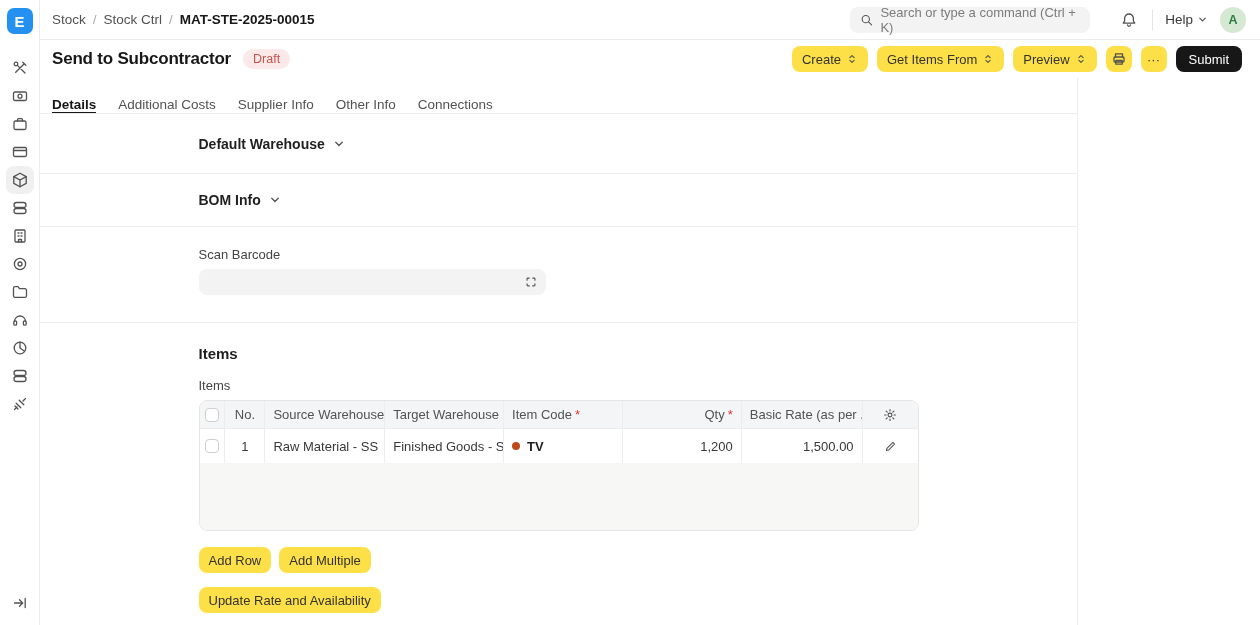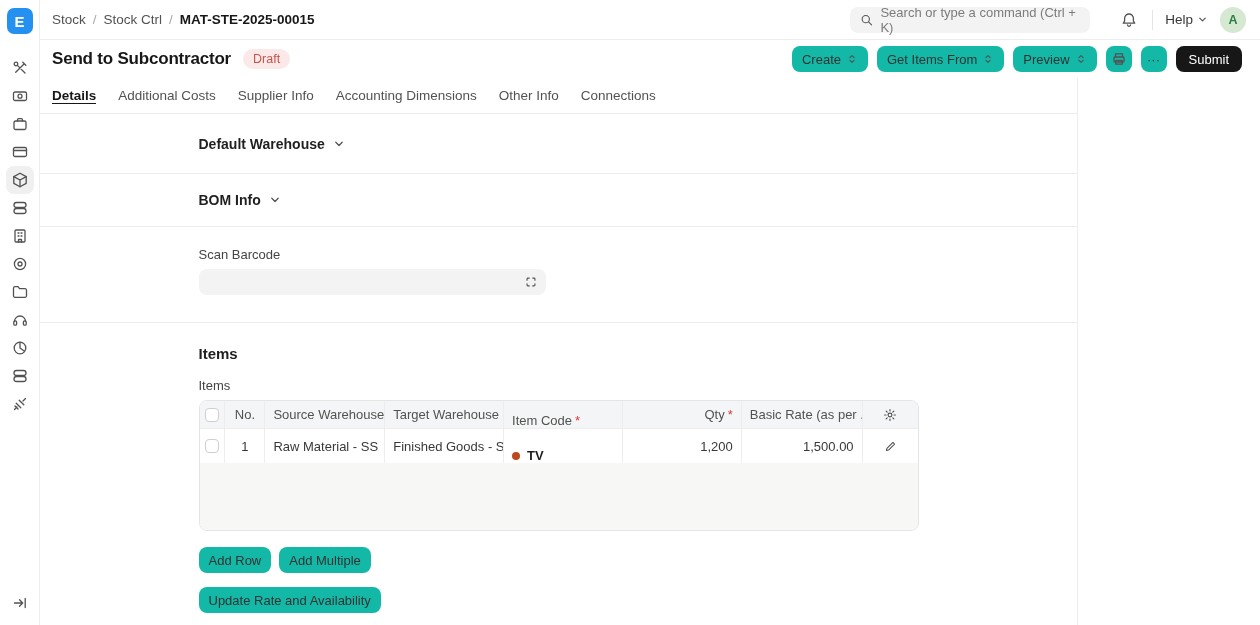--- a/index.html
+++ b/index.html
@@ -38,31 +38,31 @@
   .nav-divider { width:1px; height:20px; background:#e4e4e4; margin:0 12px 0 10px; }
   .help { display:flex; align-items:center; gap:4px; color:#383838; font-size:13.5px; cursor:pointer; margin-right:12px; }
   .avatar { width:26px; height:26px; border-radius:50%; background:#d5e8d2; color:#2e7d46;
     font-weight:600; font-size:12.5px; display:flex; align-items:center; justify-content:center; cursor:pointer; }
 
   .page-head { height:38px; display:flex; align-items:center; padding:0 18px 0 12px; flex:0 0 auto; }
   .page-title { font-size:17px; font-weight:700; color:#171717; letter-spacing:-0.2px; }
   .status-badge { margin-left:12px; background:#fbe9e9; color:#c4554d; font-size:12.5px;
     padding:3px 10px; border-radius:10px; }
   .head-actions { margin-left:auto; display:flex; align-items:center; gap:9px; }
-  .btn { background:#14b8a6; border:none; border-radius:8px; height:26px; padding:0 10px;
+  .btn { background:#fde047; border:none; border-radius:8px; height:26px; padding:0 10px;
     font-family:inherit; font-size:13px; font-weight:500; color:#333; display:flex; align-items:center;
     gap:5px; cursor:pointer; white-space:nowrap; }
   .btn-icon { width:26px; justify-content:center; padding:0; }
   .btn-primary { background:#171717; color:#fff; padding:0 13px; }
 
   .content-row { flex:1; display:flex; min-height:0; }
   .form-area { width:1038px; border-right:1px solid #ededed; display:flex; flex-direction:column; }
   .right-space { flex:1; background:#fff; }
 
-  .tabs { height:36px; border-bottom:1px solid #ededed; display:flex; align-items:center;
+  .tabs { height:36px; border-bottom:1px solid #ededed; display:flex; align-items:flex-end;
     gap:22px; padding:0 12px; flex:0 0 auto; }
   .tab { display:flex; align-items:center; font-size:13.5px; color:#525252; cursor:pointer;
     border-bottom:1.5px solid transparent; }
   .tab.active { color:#171717; font-weight:600; border-bottom-color:#171717; }
 
   .form-scroll { flex:1; overflow:hidden; }
   .section { border-bottom:1px solid #ededed; }
   .form-col { width:720px; margin:0 auto; }
   .collapsible-head { height:52px; display:flex; align-items:center; gap:8px; cursor:pointer; }
   .collapsible-head.tall { height:59px; }
@@ -82,21 +82,21 @@
   .grid { width:720px; border:1px solid #e5e5e5; border-radius:8px; overflow:hidden; }
   .grid-row { display:flex; }
   .grid-head { background:#f4f5f6; height:27px; color:#525252; }
   .grid-data { background:#fff; height:35px; border-top:1px solid #ededed; color:#383838; }
   .gcell { display:flex; align-items:center; border-right:1px solid #ededed; padding:0 8px; overflow:hidden; white-space:nowrap; }
   .gcell:last-child { border-right:none; }
   .c-check { width:26px; justify-content:center; padding:0; }
   .c-no { width:40px; justify-content:center; padding:0; }
   .c-source { width:120px; }
   .c-target { width:119px; }
-  .c-item { width:119px;align-items:flex-end; }
+  .c-item { width:119px; }
   .c-qty { width:119px; justify-content:flex-end; }
   .c-rate { width:121px; }
   .c-rate.head-left { justify-content:flex-start; }
   .c-rate.num { justify-content:flex-end; }
   .c-gear { width:55px; justify-content:center; padding:0; }
   .req { color:#e03636; margin-left:3px; }
   .checkbox { width:14px; height:14px; border:1px solid #cfcfcf; border-radius:4px; background:#fff; cursor:pointer; }
   .item-cell { display:flex; align-items:center; gap:7px; font-weight:600; color:#1f1f1f; }
   .dot { width:8px; height:8px; border-radius:50%; background:#bc4a1d; flex:0 0 auto; }
   .grid-empty { height:67px; background:#f7f7f6; }
@@ -269,21 +269,20 @@
     </div>
   </div>
 
   <div class="content-row">
     <div class="form-area">
 
       <div class="tabs">
         <div class="tab active">Details</div>
         <div class="tab">Additional Costs</div>
         <div class="tab">Supplier Info</div>
-        <div class="tab">Accounting Dimensions</div>
         <div class="tab">Other Info</div>
         <div class="tab">Connections</div>
       </div>
 
       <div class="form-scroll">
 
         <div class="section">
           <div class="form-col">
             <div class="collapsible-head tall">
               <span class="section-title">Default Warehouse</span>

